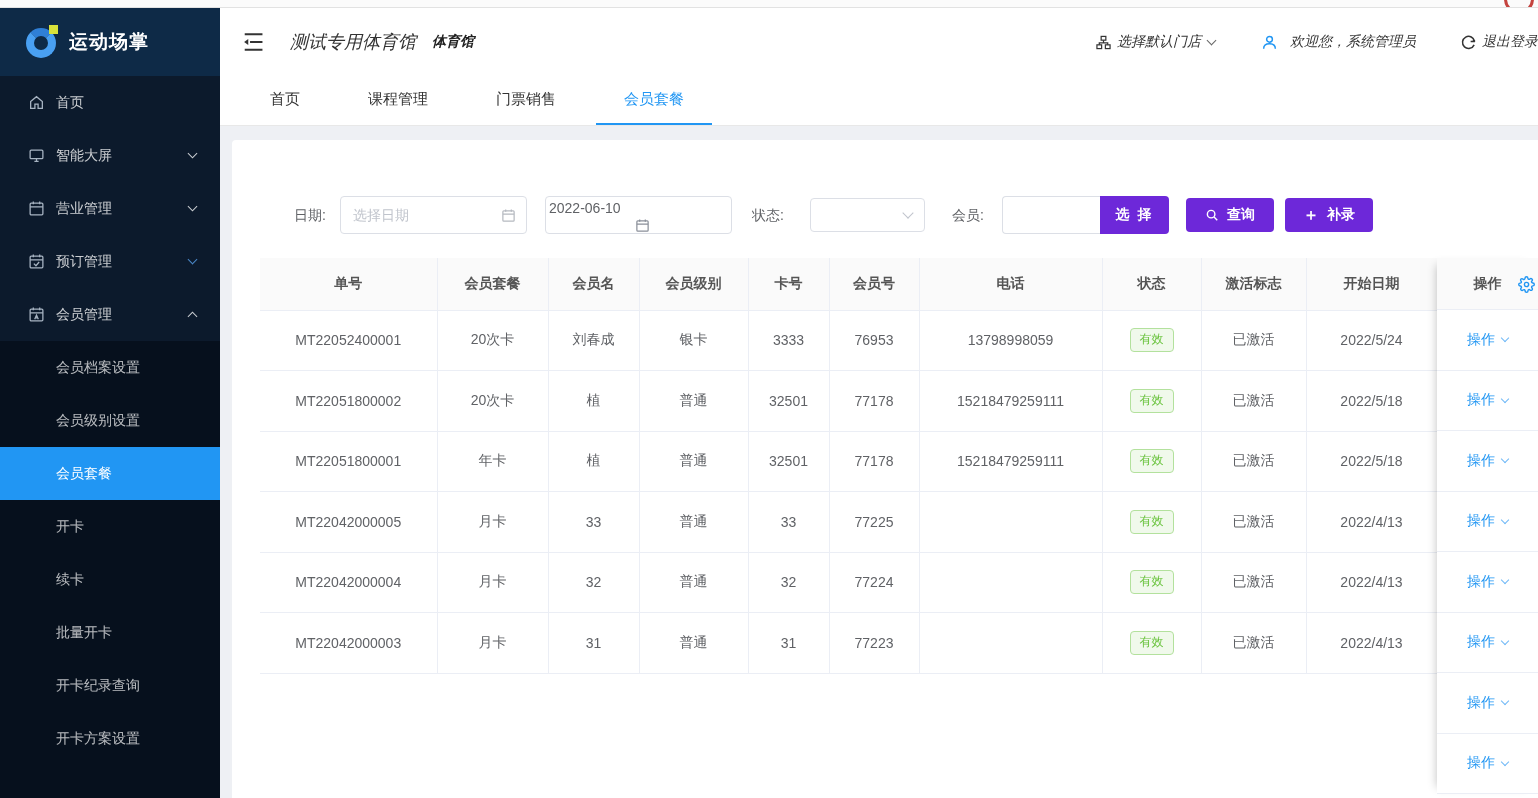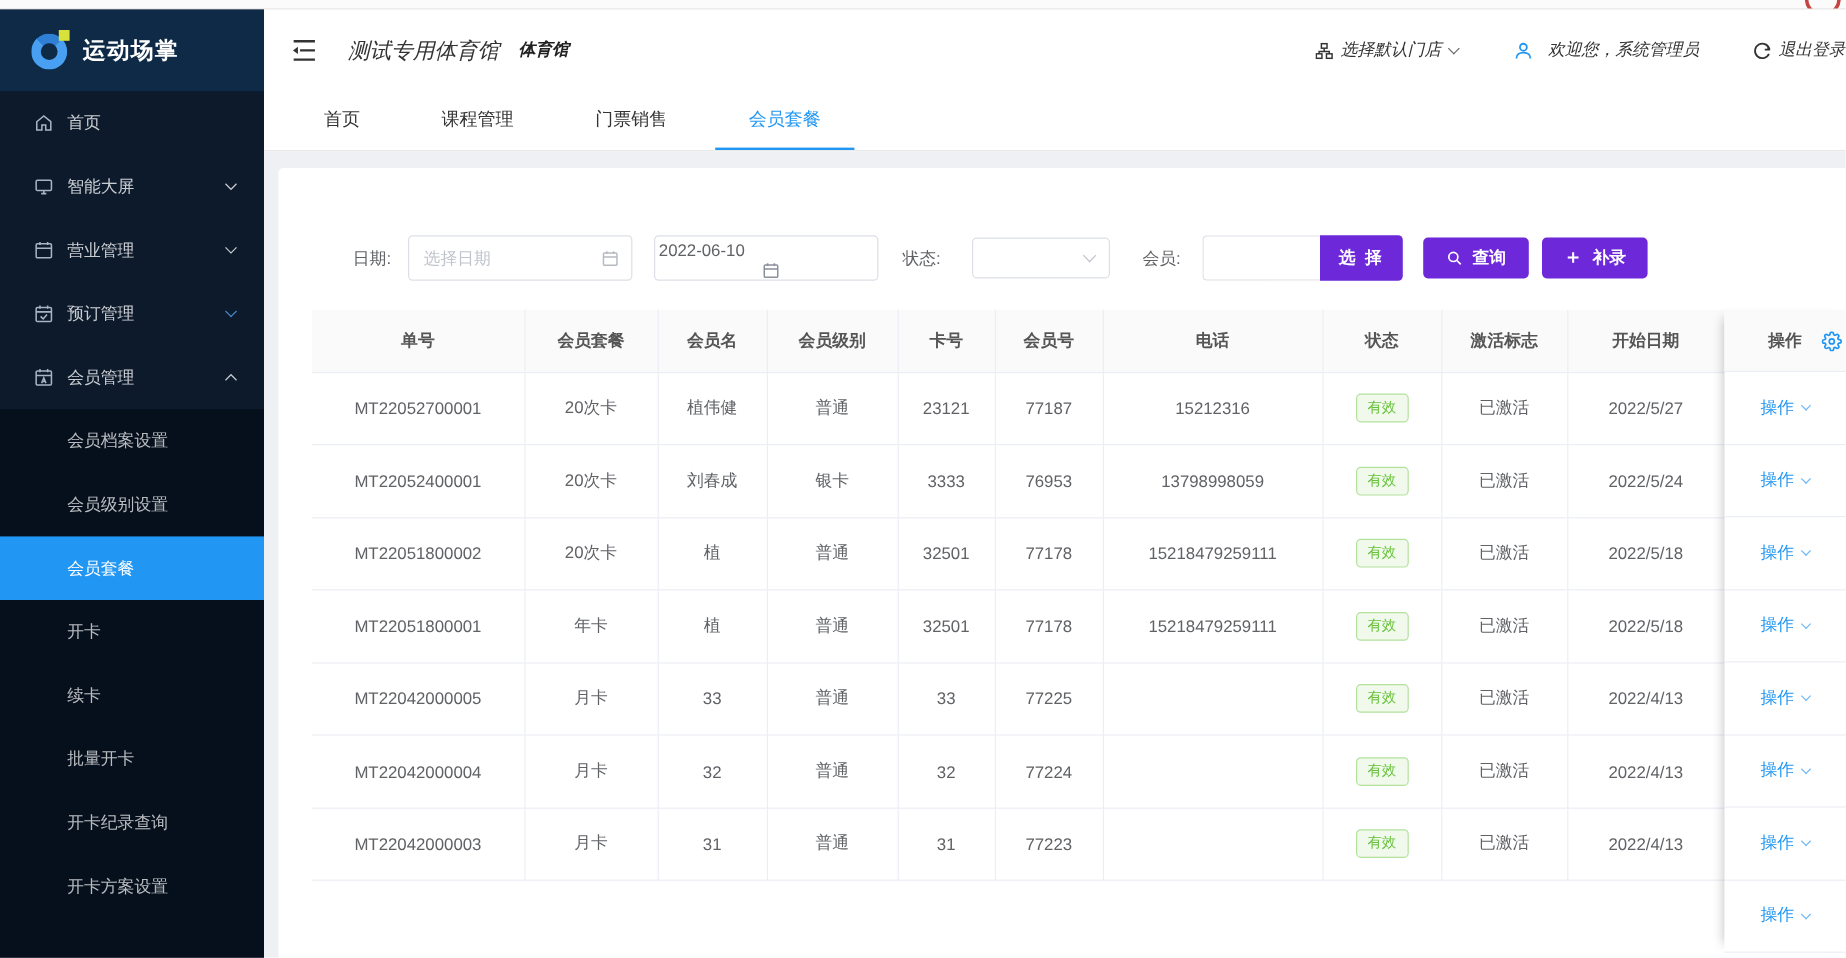--- a/index.html
+++ b/index.html
@@ -316,32 +316,20 @@
             <th>卡号</th>
             <th>会员号</th>
             <th>电话</th>
             <th>状态</th>
             <th>激活标志</th>
             <th>开始日期</th>
           </tr>
         </thead>
         <tbody>
             <tr>
-              <td>MT22052700001</td>
-              <td>20次卡</td>
-              <td>植伟健</td>
-              <td>普通</td>
-              <td>23121</td>
-              <td>77187</td>
-              <td>15212316</td>
-              <td><span class="badge">有效</span></td>
-              <td>已激活</td>
-              <td>2022/5/27</td>
-            </tr>
-            <tr>
               <td>MT22052400001</td>
               <td>20次卡</td>
               <td>刘春成</td>
               <td>银卡</td>
               <td>3333</td>
               <td>76953</td>
               <td>13798998059</td>
               <td><span class="badge">有效</span></td>
               <td>已激活</td>
               <td>2022/5/24</td>

